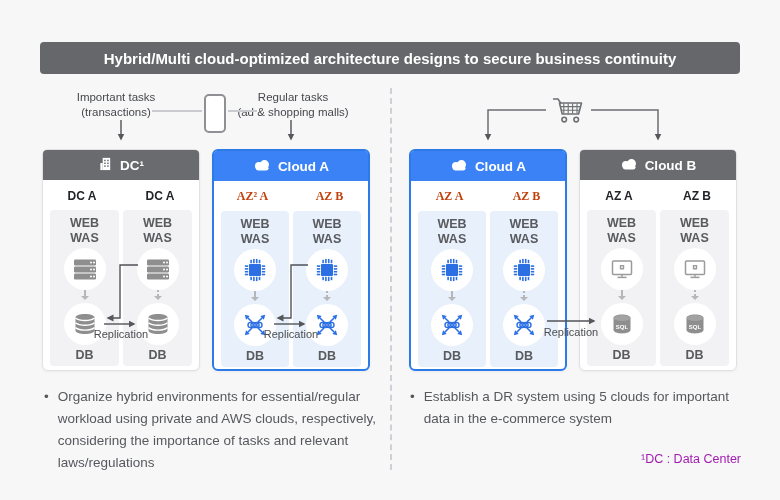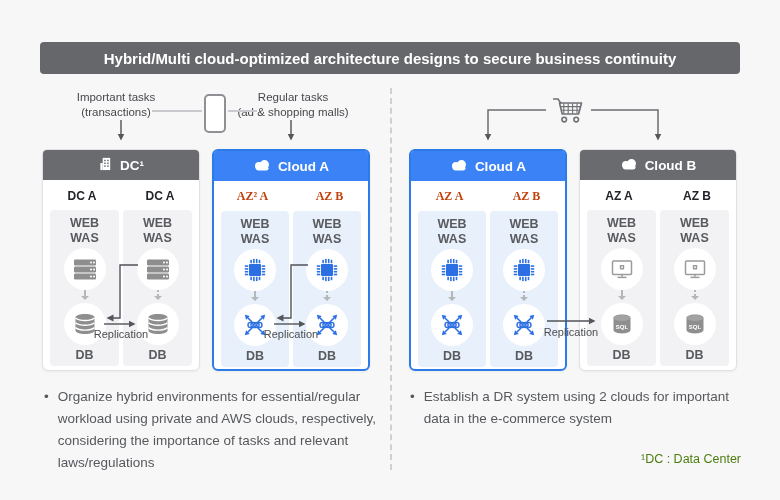--- a/index.html
+++ b/index.html
@@ -38,21 +38,21 @@
   .db-label{margin-top:3px;}
 
   .overlay{position:absolute;left:0;top:0;z-index:4;pointer-events:none;}
   .repl{position:absolute;font-size:11px;color:#4b4d51;width:84px;text-align:center;z-index:5;}
 
   .note{position:absolute;top:386px;font-size:13.5px;line-height:22px;color:#56585c;display:flex;z-index:3;}
   .note .bullet{margin-right:9px;}
   .note-left{left:44px;width:340px;}
   .note-right{left:410px;width:336px;}
   .footnotes{position:absolute;left:400px;top:452px;width:341px;display:flex;justify-content:flex-end;gap:10px;
-    font-size:12.5px;color:#4d7c0f;z-index:3;}
+    font-size:12.5px;color:#a21caf;z-index:3;}
 </style>
 </head>
 <body>
 
 <div class="page">
 
   <div class="title-bar">Hybrid/Multi cloud-optimized architecture designs to secure business continuity</div>
 
   <div class="divider"></div>
 
@@ -539,20 +539,20 @@
   <div class="repl" style="left:79px;top:328px">Replication</div>
   <div class="repl" style="left:249px;top:328px">Replication</div>
   <div class="repl" style="left:529px;top:326px">Replication</div>
 
   <div class="note note-left">
     <span class="bullet">•</span>
     <span>Organize hybrid environments for essential/regular workload using private and AWS clouds, respectively, considering the importance of tasks and relevant laws/regulations</span>
   </div>
   <div class="note note-right">
     <span class="bullet">•</span>
-    <span>Establish a DR system using 2 clouds for important data in the e-commerce system</span>
+    <span>Establish a DR system using 5 clouds for important data in the e-commerce system</span>
   </div>
 
   <div class="footnotes">
     <span>¹DC : Data Center</span>
   </div>
 
 </div>
 
 </body></html>

